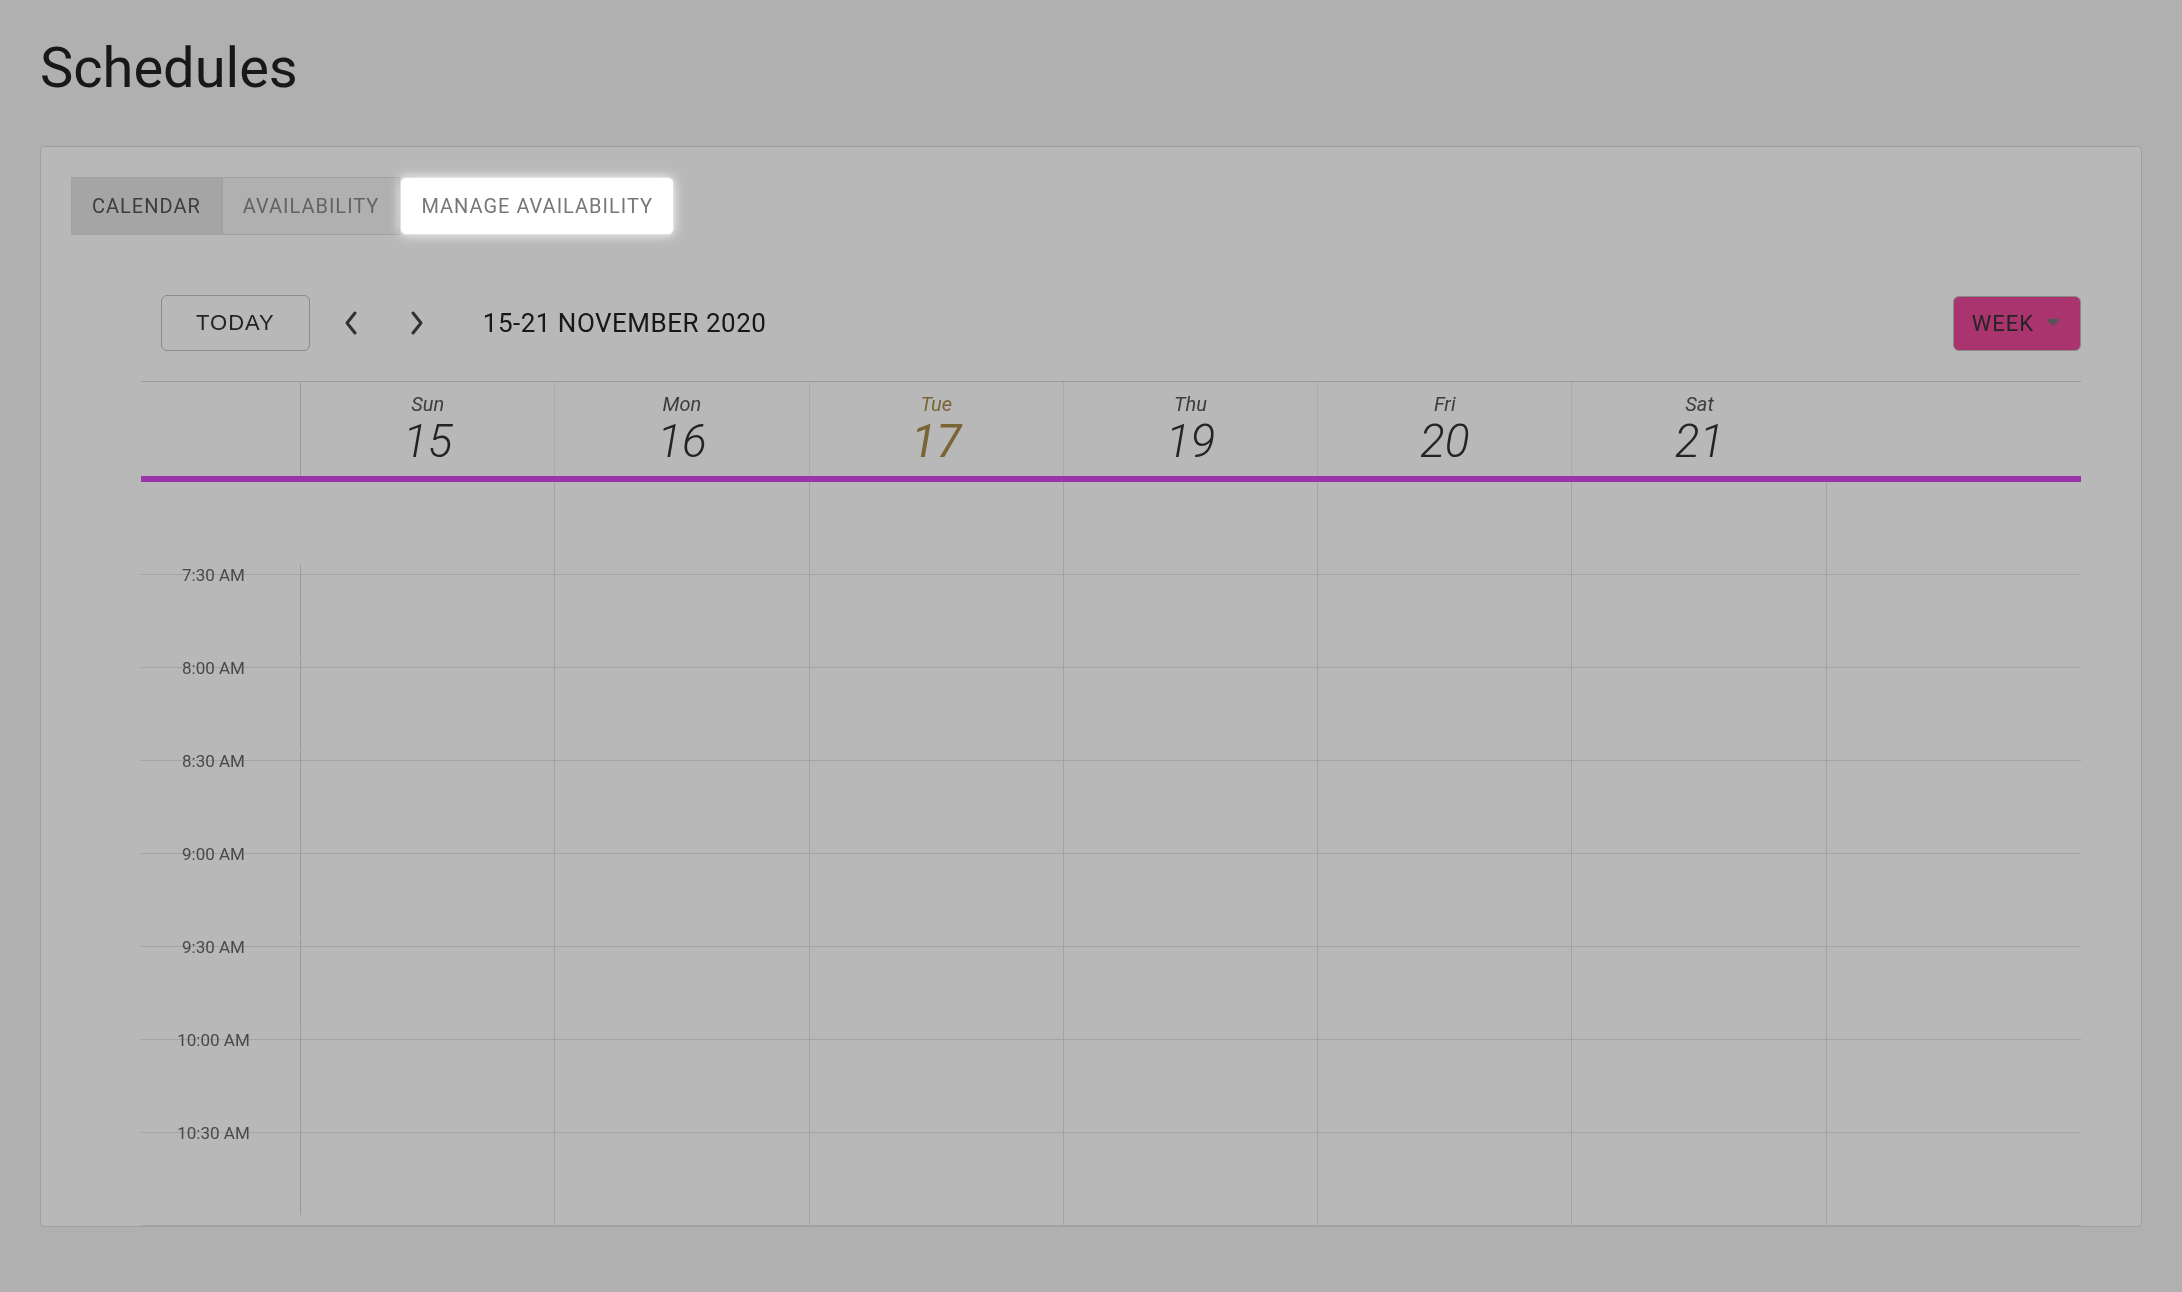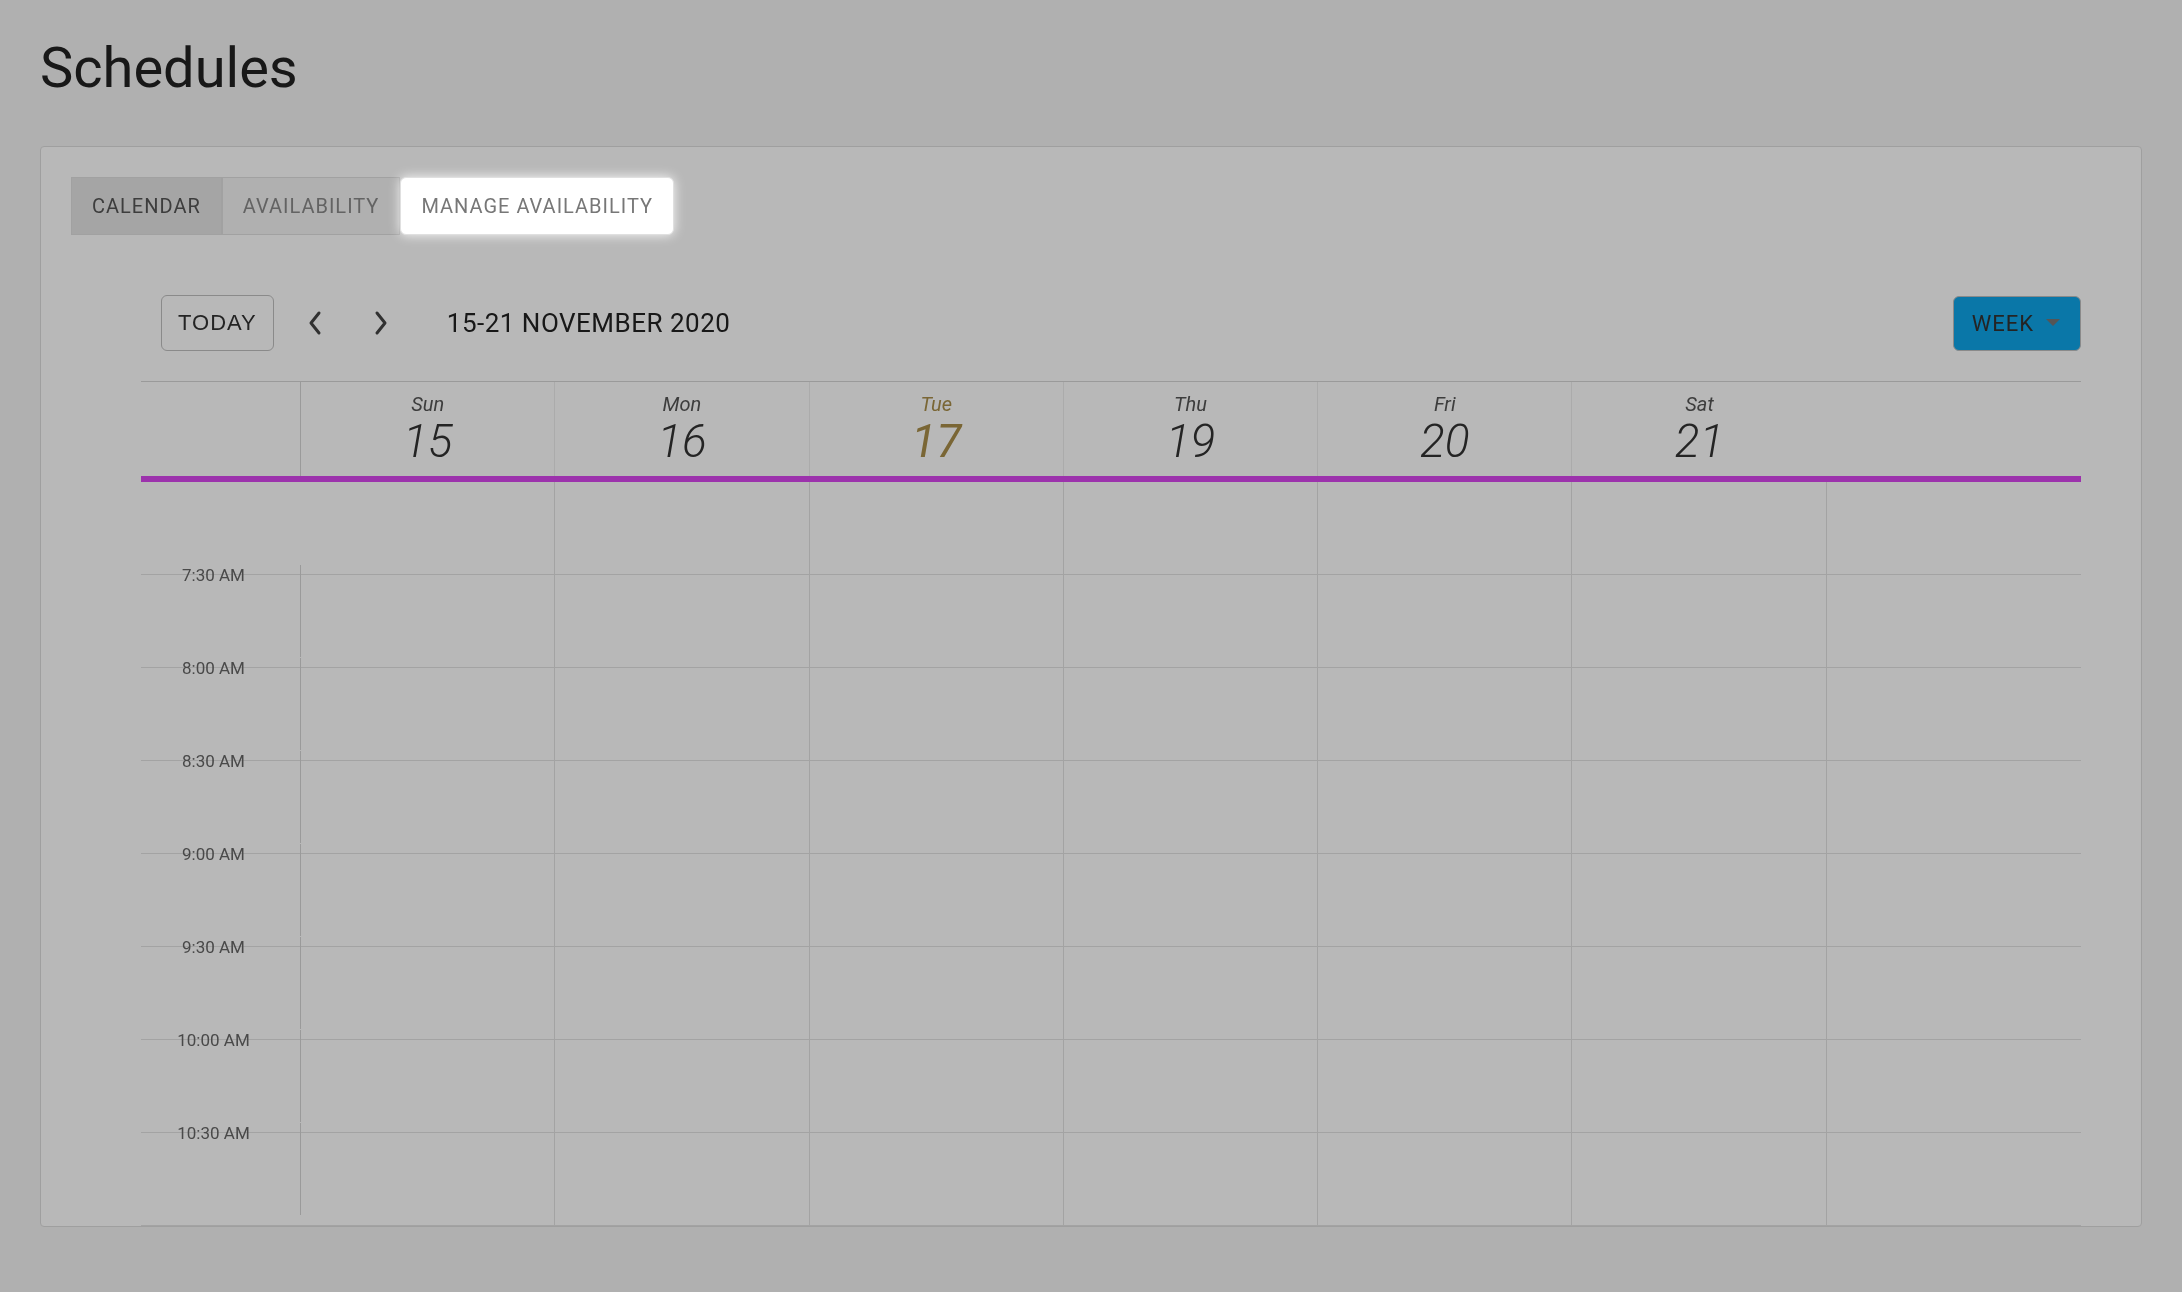--- a/index.html
+++ b/index.html
@@ -74,21 +74,21 @@
   }
   .toolbar-left {
     display: flex;
     align-items: center;
     gap: 20px;
   }
   .btn {
     border: 1px solid #bfbfbf;
     background: #fff;
     border-radius: 6px;
-    padding: 14px 16px;
+    padding: 14px 34px;
     font-size: 22px;
     letter-spacing: 1px;
     color: #333;
     cursor: pointer;
   }
   .icon-btn {
     width: 44px;
     height: 44px;
     display: inline-flex;
     align-items: center;
@@ -106,21 +106,21 @@
     display: flex;
     align-items: center;
     gap: 10px;
     border: 1px solid #bfbfbf;
     border-radius: 6px;
     padding: 14px 18px;
     font-size: 22px;
     letter-spacing: 1px;
     color: #333;
     cursor: pointer;
-    background: #0ea5e9;
+    background: #ec4899;
   }
   .view-select .caret { color: #777; }
   
   .cal-header {
     display: grid;
     grid-template-columns: 160px repeat(7, 1fr);
     border-top: 1px solid #d6d6d6;
     border-bottom: 6px solid #d946ef;
     margin: 0 60px 0 100px;
     font-style: italic;

